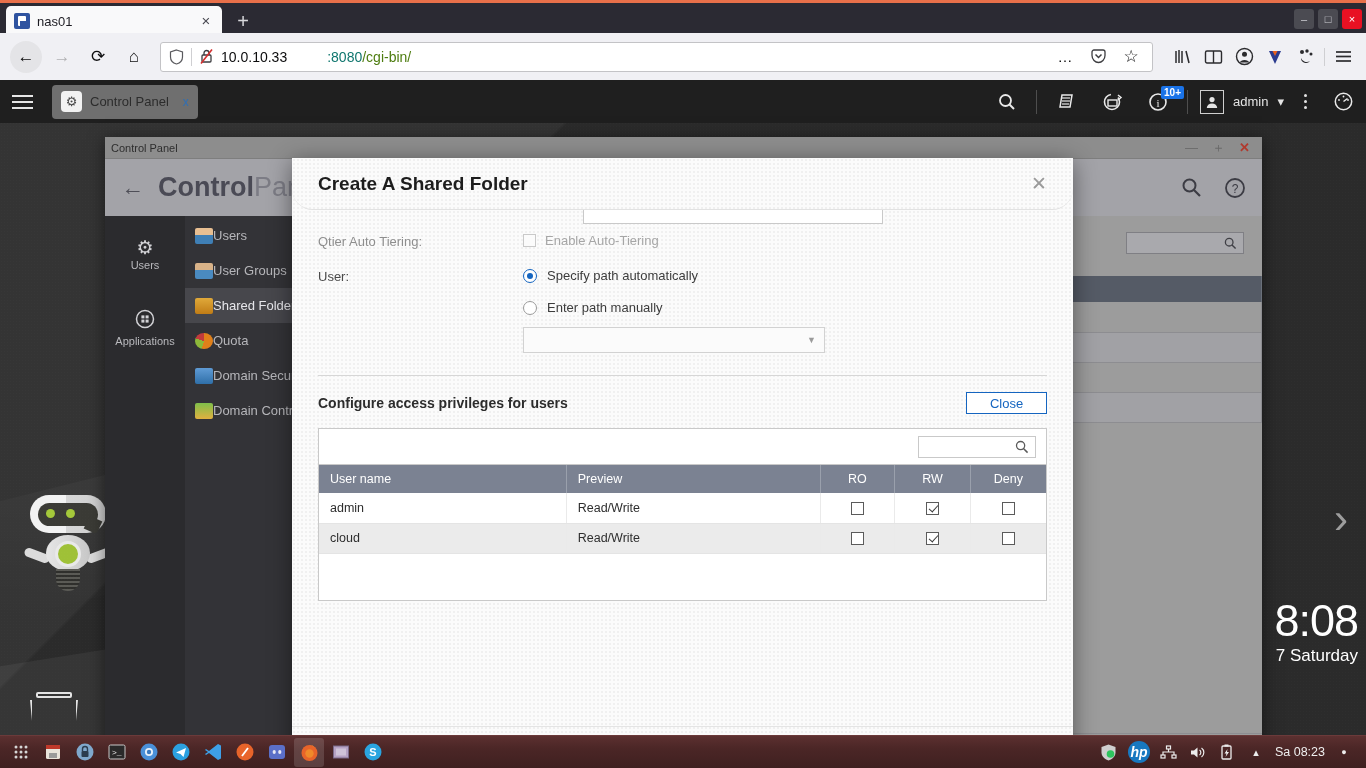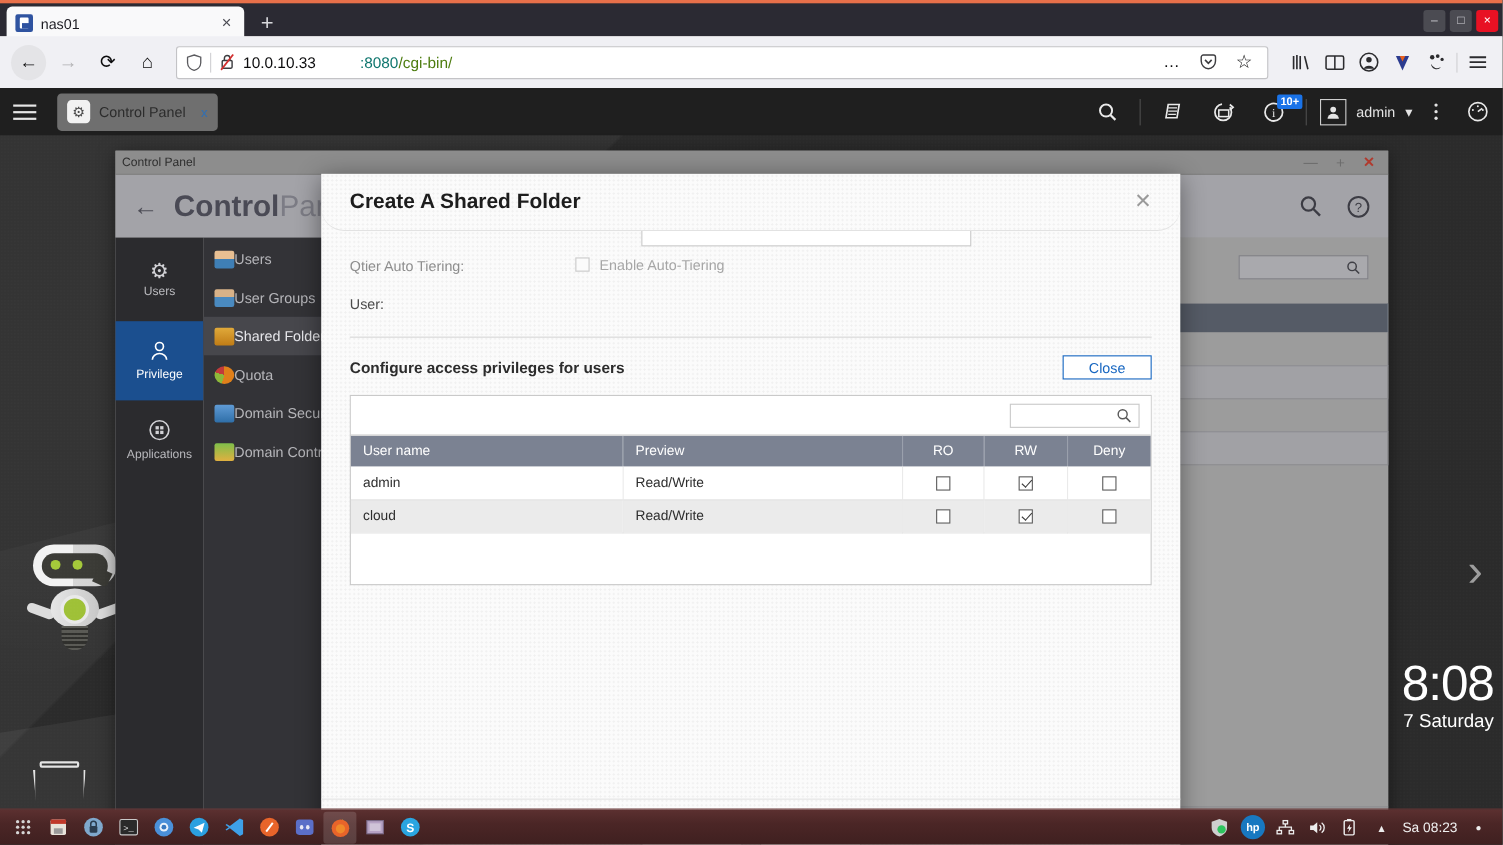--- a/index.html
+++ b/index.html
@@ -370,29 +370,20 @@
             </svg>
         </span>
       </div>
     </div>
 
     <div class="cp-body">
       <div class="cp-nav">
         <div class="cp-nav-item">
           <div class="cp-nav-ico">⚙</div>
           <div>Users</div>
-        </div>
-        <div class="cp-nav-item active">
-          <div class="cp-nav-ico">
-            <svg width="22" height="22" viewBox="0 0 22 22">
-                <circle cx="11" cy="7" r="3.6" fill="none" stroke="#fff" stroke-width="1.5"></circle>
-                <path d="M4.5 19 a6.5 5.6 0 0 1 13 0" fill="none" stroke="#fff" stroke-width="1.5"></path>
-              </svg>
-          </div>
-          <div>Privilege</div>
         </div>
         <div class="cp-nav-item">
           <div class="cp-nav-ico">
             <svg width="22" height="22" viewBox="0 0 22 22">
                 <circle cx="11" cy="11" r="8.5" fill="none" stroke="#d2d2d6" stroke-width="1.5"></circle>
                 <rect x="7.4" y="7.4" width="3" height="3" fill="#d2d2d6"></rect>
                 <rect x="11.6" y="7.4" width="3" height="3" fill="#d2d2d6"></rect>
                 <rect x="7.4" y="11.6" width="3" height="3" fill="#d2d2d6"></rect>
                 <rect x="11.6" y="11.6" width="3" height="3" fill="#d2d2d6"></rect>
               </svg>
@@ -495,20 +486,31 @@
 
       <div class="form-row">
         <div class="form-label">Qtier Auto Tiering:</div>
         <div class="ctrl-col">
           <span class="chk"></span><span class="chk-label">Enable Auto-Tiering</span>
         </div>
       </div>
 
       <div class="form-row" style="margin-top:18px">
         <div class="form-label normal">User:</div>
+        <div class="ctrl-col">
+          <div class="radio-line">
+            <span class="radio sel"></span><span class="radio-label">Specify path automatically</span>
+          </div>
+          <div class="radio-line" style="margin-bottom:0">
+            <span class="radio"></span><span class="radio-label">Enter path manually</span>
+          </div>
+          <div class="sel-box">
+            <span>▼</span>
+          </div>
+        </div>
       </div>
 
       <div class="hr"></div>
 
       <div class="priv-head">
         <div class="priv-title">Configure access privileges for users</div>
         <div class="close-btn">Close</div>
       </div>
 
       <div class="priv-box">
@@ -736,21 +738,21 @@
       </svg>
   </div>
 
   <div class="tb-right">
     <span class="sys-ico">
       <svg width="19" height="19" viewBox="0 0 19 19">
           <path d="M9.5 1.5 L16.5 4 V9.5 c0 4.5 -4 7 -7 8 -3 -1 -7 -3.5 -7 -8 V4 Z" fill="#cfcfcf"></path>
           <circle cx="11.5" cy="11" r="3.8" fill="#2ec45e"></circle>
         </svg>
     </span>
-    <span class="circle-ico" style="background:#1878c0;font-weight:bold;font-size:10px">hp</span>
+    <span class="circle-ico" style="background:#1878c0;font-style:italic;font-weight:bold;font-size:14px">hp</span>
     <span class="sys-ico">
       <svg width="17" height="15" viewBox="0 0 17 15">
           <rect x="6.5" y="1" width="4" height="3" fill="none" stroke="#ededed" stroke-width="1.2"></rect>
           <rect x="1" y="10" width="4" height="3" fill="none" stroke="#ededed" stroke-width="1.2"></rect>
           <rect x="12" y="10" width="4" height="3" fill="none" stroke="#ededed" stroke-width="1.2"></rect>
           <path d="M8.5 4 V7 M3 10 V7 H14 V10" fill="none" stroke="#ededed" stroke-width="1.2"></path>
         </svg>
     </span>
     <span class="sys-ico">
       <svg width="17" height="15" viewBox="0 0 17 15">

